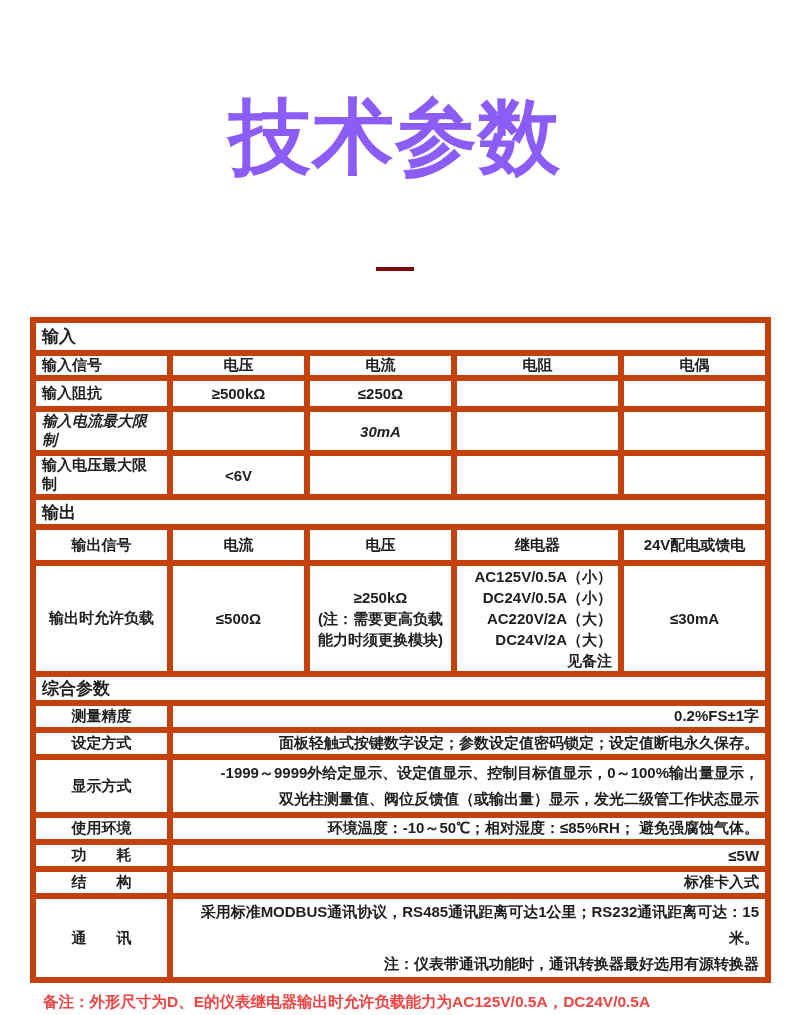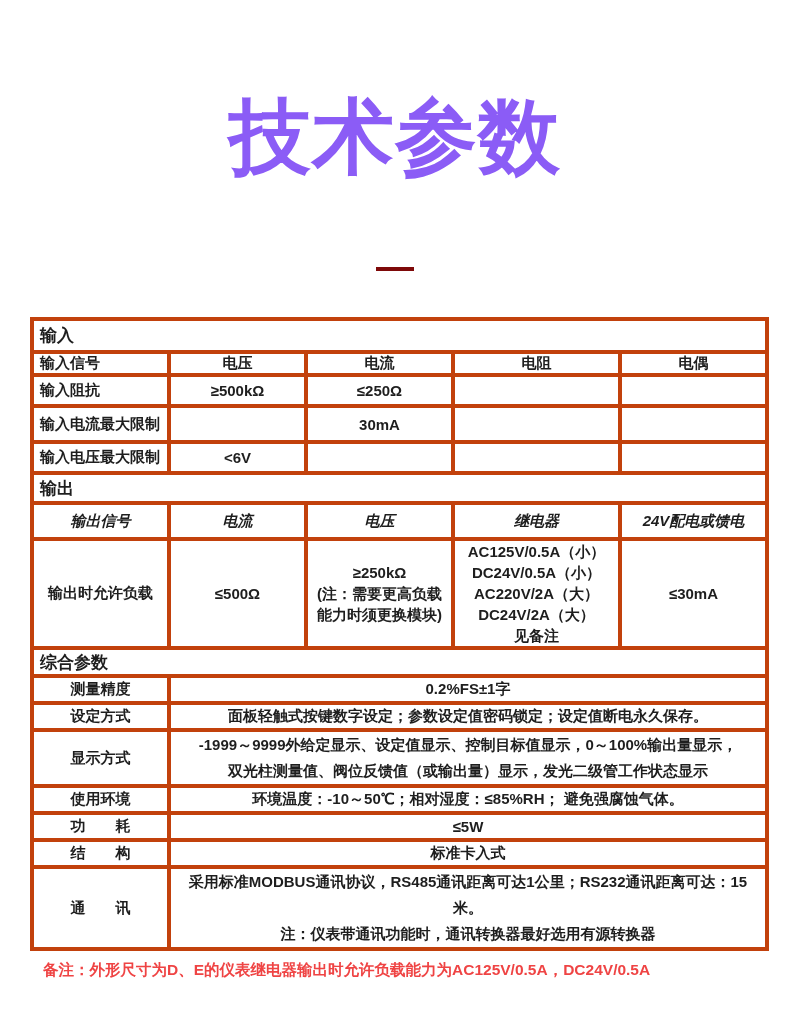--- a/index.html
+++ b/index.html
@@ -20,40 +20,40 @@
     margin:83px auto 0 auto;
   }
   table.spec-table{
     margin:46px 0 0 30px;
     width:735px;
     border-collapse:collapse;
     table-layout:fixed;
     font-size:15px;font-weight:700;color:#1e1e1e;
   }
   table.spec-table td{
-    border:4px solid #c2410c;
+    border:6px solid #c2410c;
     padding:0 6px;
     vertical-align:middle;
     overflow:hidden;
     margin-top:45px;
   }
   td.sec{
     font-size:17px;
     text-align:left;
     padding-left:8px;
   }
   td.lab-left{text-align:left;padding-left:8px;}
   td.lab-center{text-align:center;}
   td.val-center{text-align:center;}
-  td.val-left{text-align:center;padding-left:13px;}
+  td.val-left{text-align:right;padding-left:13px;}
   td.pre{white-space:pre-line;}
   td.lh21{line-height:21px;}
   td.lh26{line-height:26px;}
   tr.h33{height:33px;}  tr.h32{height:16px;}  tr.h31{height:31px;}
-  tr.h28{height:36px;}  tr.h30{height:30px;}  tr.h36{height:36px;font-style:italic;}
+  tr.h28{height:36px;font-style:italic;}  tr.h30{height:30px;}  tr.h36{height:36px;}
   tr.h106{height:106px;} tr.h34{height:28px;} tr.h27{height:27px;}
   tr.h52{height:52px;}  tr.h54{height:54px;}
   .footnote{
     margin:9px 0 0 43px;
     font-size:15.5px;font-weight:700;color:#ef4444;
   }
 </style>
 </head>
 <body>
 

